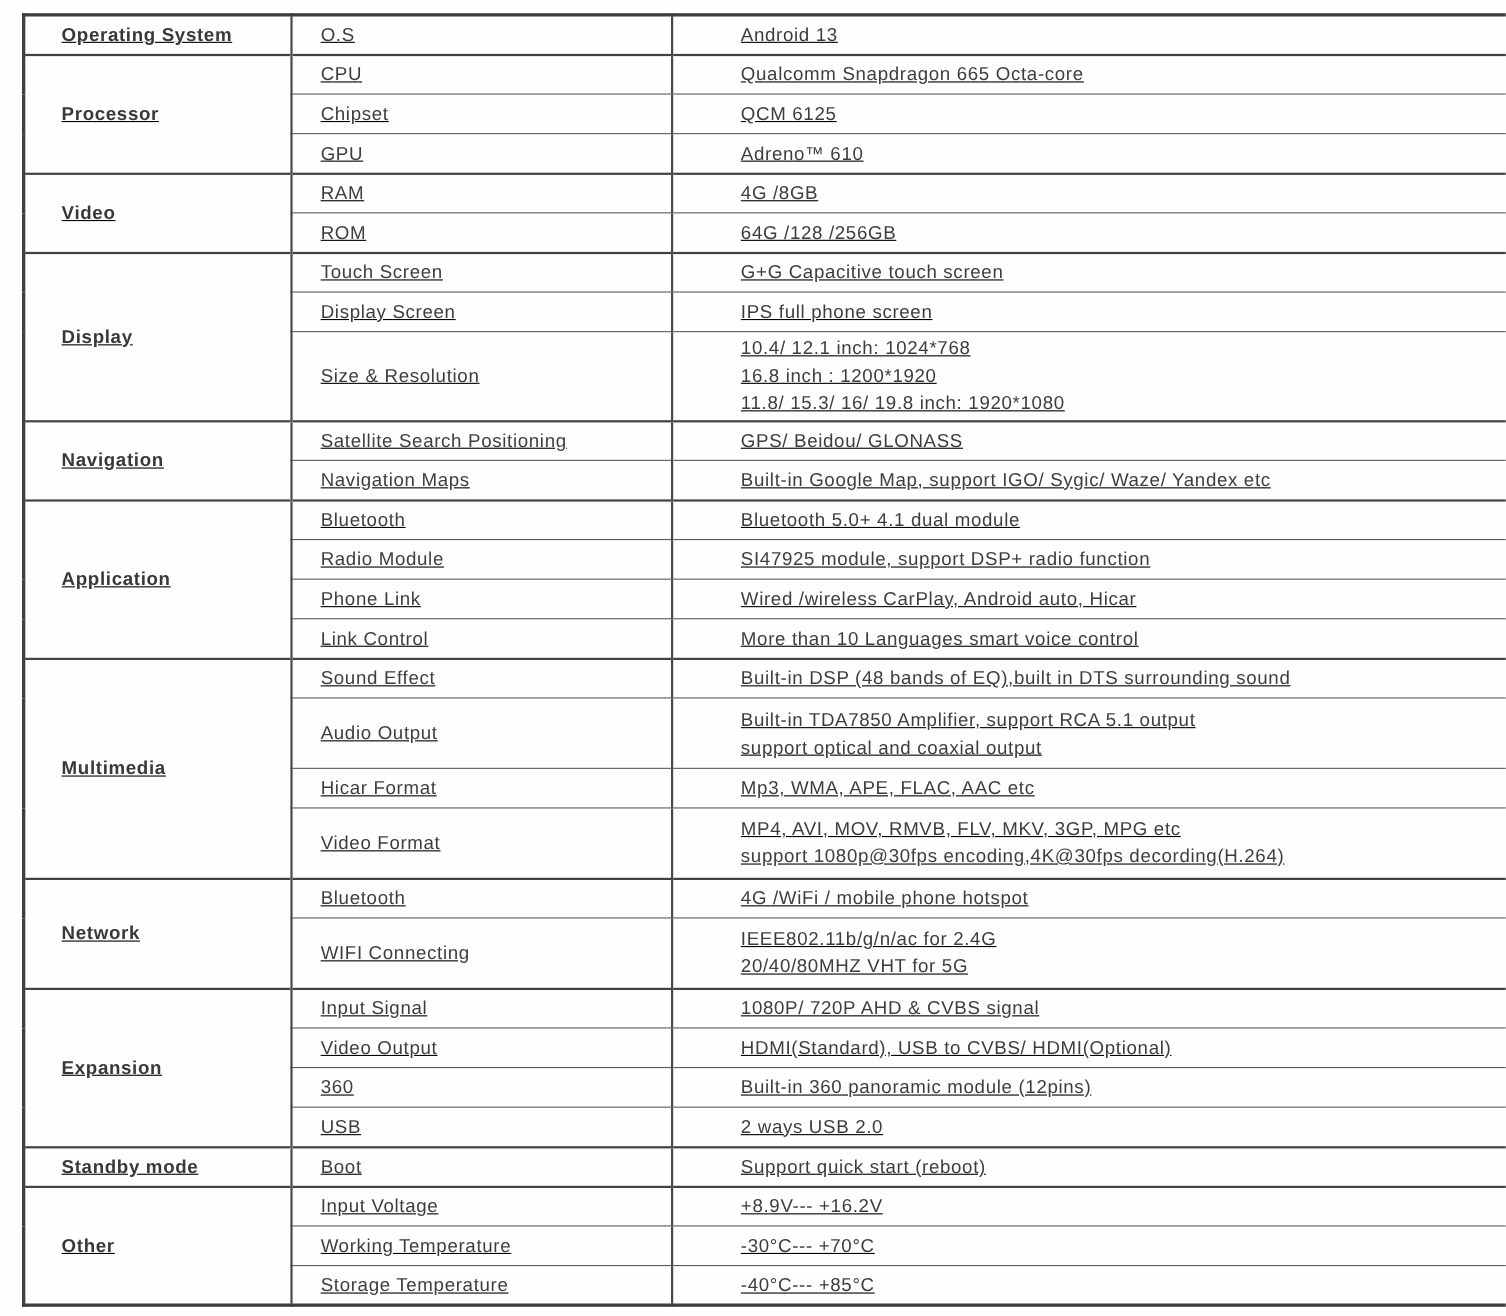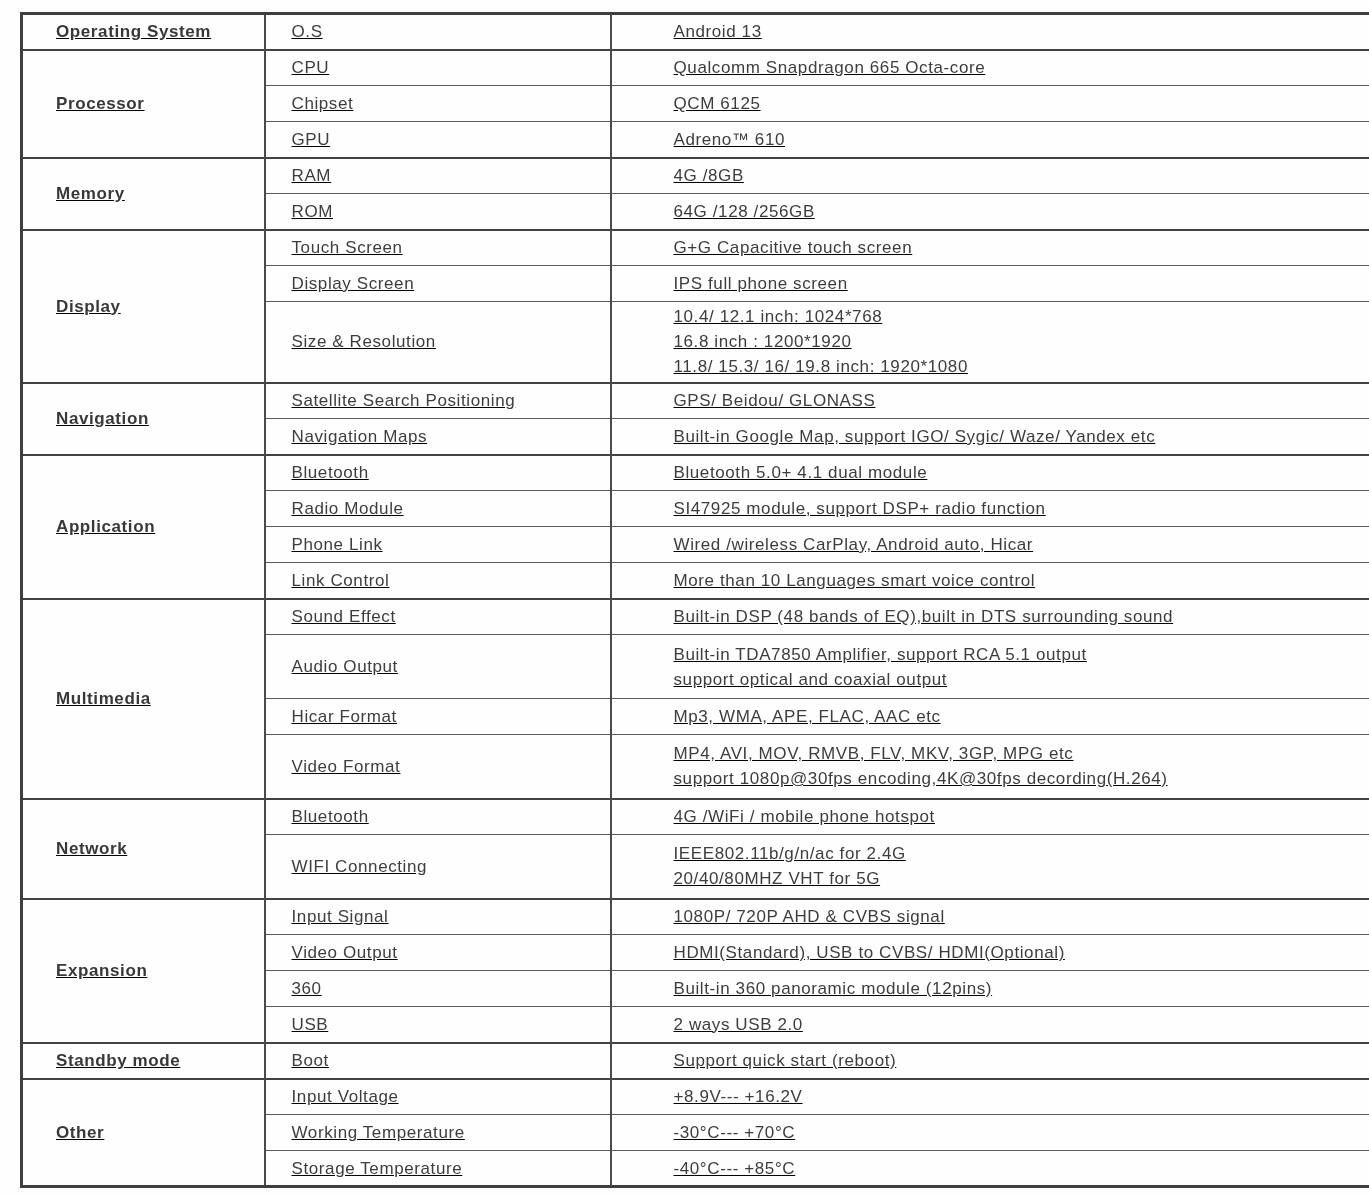--- a/index.html
+++ b/index.html
@@ -80,21 +80,21 @@
       <tr>
         <td class="lbl">Chipset</td>
         <td class="val">QCM 6125</td>
       </tr>
       <tr>
         <td class="lbl">GPU</td>
         <td class="val">Adreno™ 610</td>
       </tr>
 
       <tr class="gs">
-        <td class="cat" rowspan="2">Memory</td>
+        <td class="cat" rowspan="2">Video</td>
         <td class="lbl">RAM</td>
         <td class="val">4G /8GB</td>
       </tr>
       <tr>
         <td class="lbl">ROM</td>
         <td class="val">64G /128 /256GB</td>
       </tr>
 
       <tr class="gs">
         <td class="cat" rowspan="3">Display</td>

